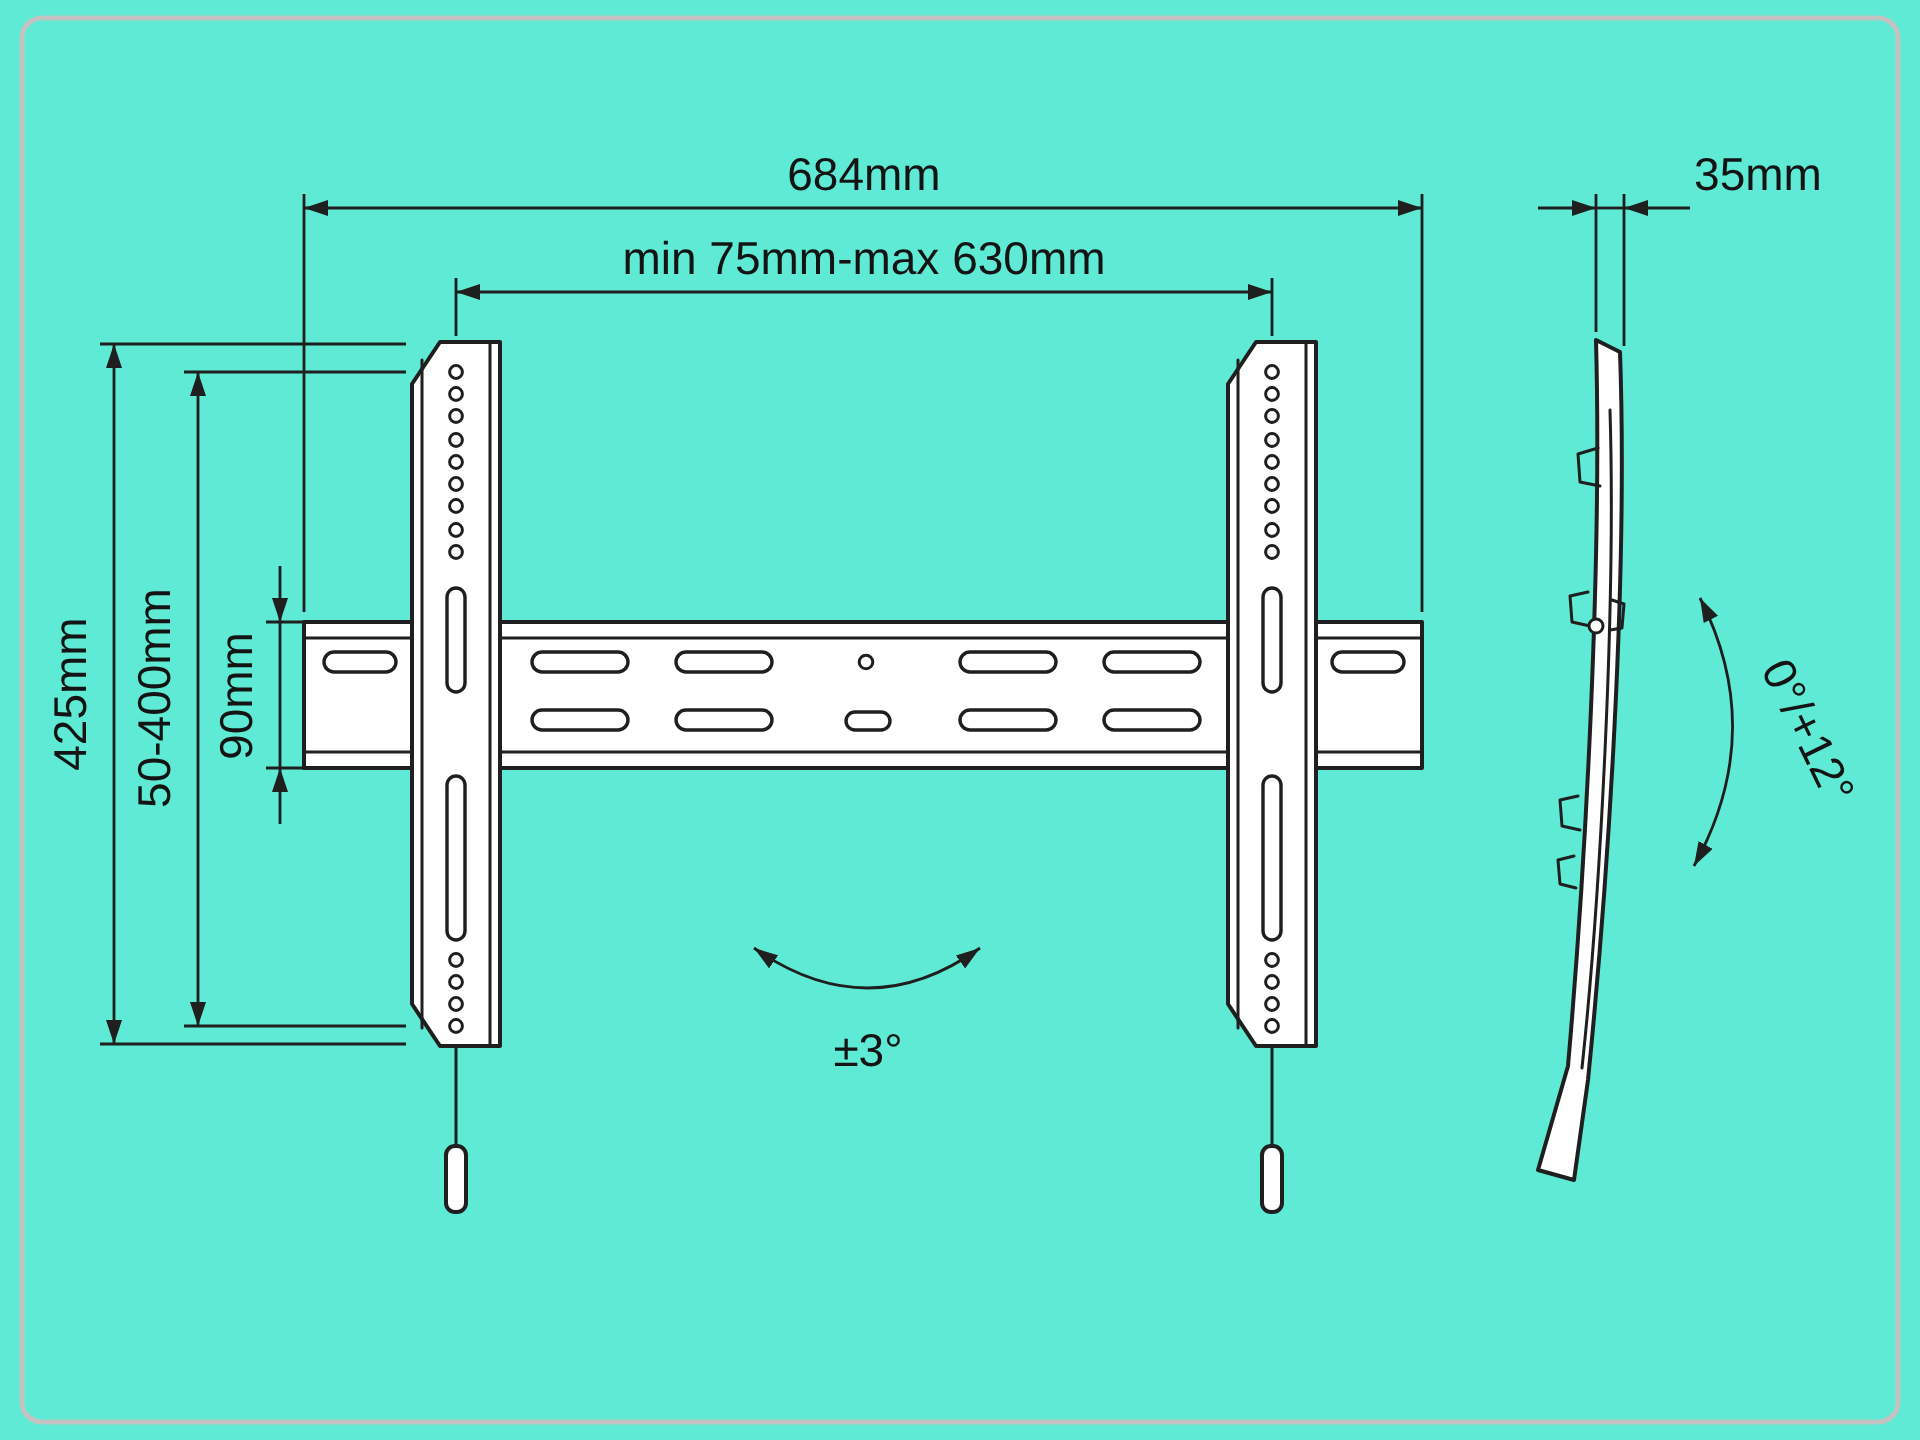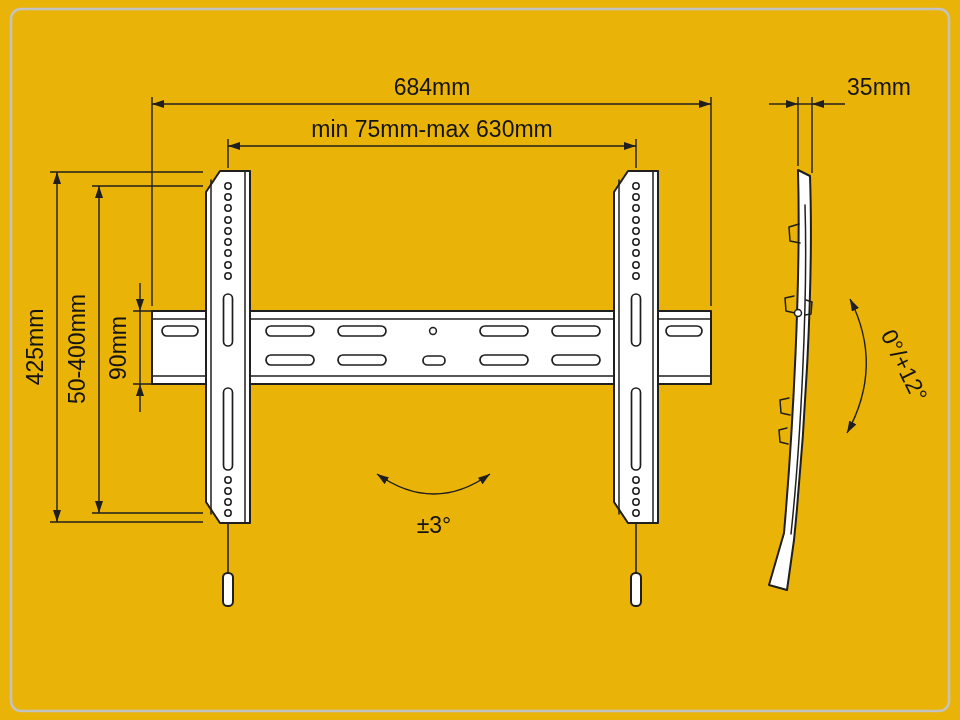--- a/index.html
+++ b/index.html
@@ -1,16 +1,16 @@
 <!DOCTYPE html>
 <html><head>
 <meta charset="utf-8">
 <style>
   html,body{margin:0;padding:0;background:#ffffff;}
-  #stage{position:relative;width:960px;height:720px;background:#eab308;overflow:hidden;}
+  #stage{position:relative;width:960px;height:720px;background:#5eead4;overflow:hidden;}
   svg{display:block;}
   .frame{fill:none;stroke:#c3c3c3;stroke-width:2.5;}
   .solid{fill:#ffffff;stroke:#1f1f1f;stroke-width:2;stroke-linejoin:round;}
   .ln2{fill:none;stroke:#1f1f1f;stroke-width:1.5;stroke-linejoin:round;stroke-linecap:round;}
   .hole{fill:#ffffff;stroke:#1f1f1f;stroke-width:1.5;}
   .slot{fill:#ffffff;stroke:#1f1f1f;stroke-width:1.7;}
   .dim{fill:none;stroke:#1f1f1f;stroke-width:1.4;}
   text{font-family:"Liberation Sans","DejaVu Sans",sans-serif;font-size:23px;fill:#141414;}
 </style>
 </head>

